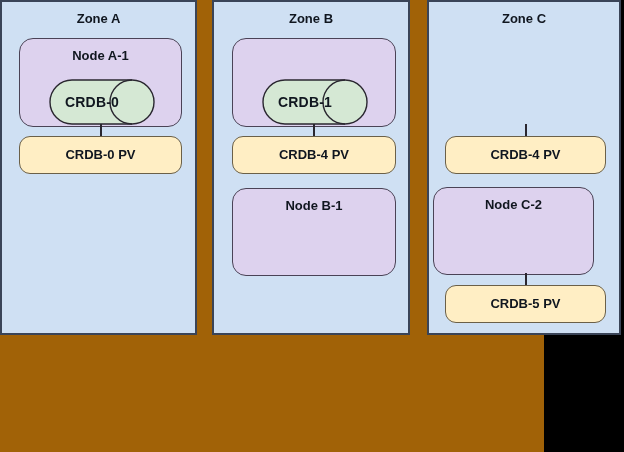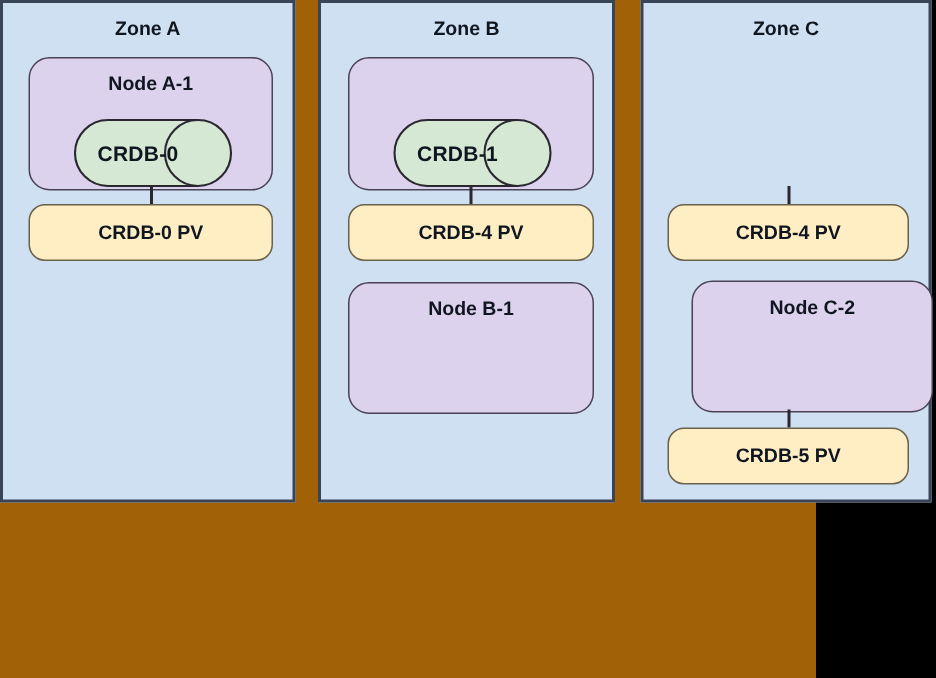--- a/index.html
+++ b/index.html
@@ -156,21 +156,21 @@
   <div class="zone" style="left:427px; top:0px; width:194px; height:335px;">
     <div class="zone-title">Zone C</div>
 
 
     <div class="connector" style="left:96px; top:122px; height:12px;"></div>
 
     <div class="pv" style="left:16px; top:134px; width:161px; height:38px;">
       <span class="pv-label">CRDB-4 PV</span>
     </div>
 
-    <div class="node" style="left:32px; top:185px; width:161px; height:88px;padding-left:31px;">
+    <div class="node" style="left:4px; top:185px; width:161px; height:88px;padding-left:31px;">
       <div class="node-title">Node C-2</div>
 
     </div>
 
     <div class="connector" style="left:96px; top:271px; height:12px;"></div>
 
     <div class="pv" style="left:16px; top:283px; width:161px; height:38px;">
       <span class="pv-label">CRDB-5 PV</span>
     </div>
   </div>

